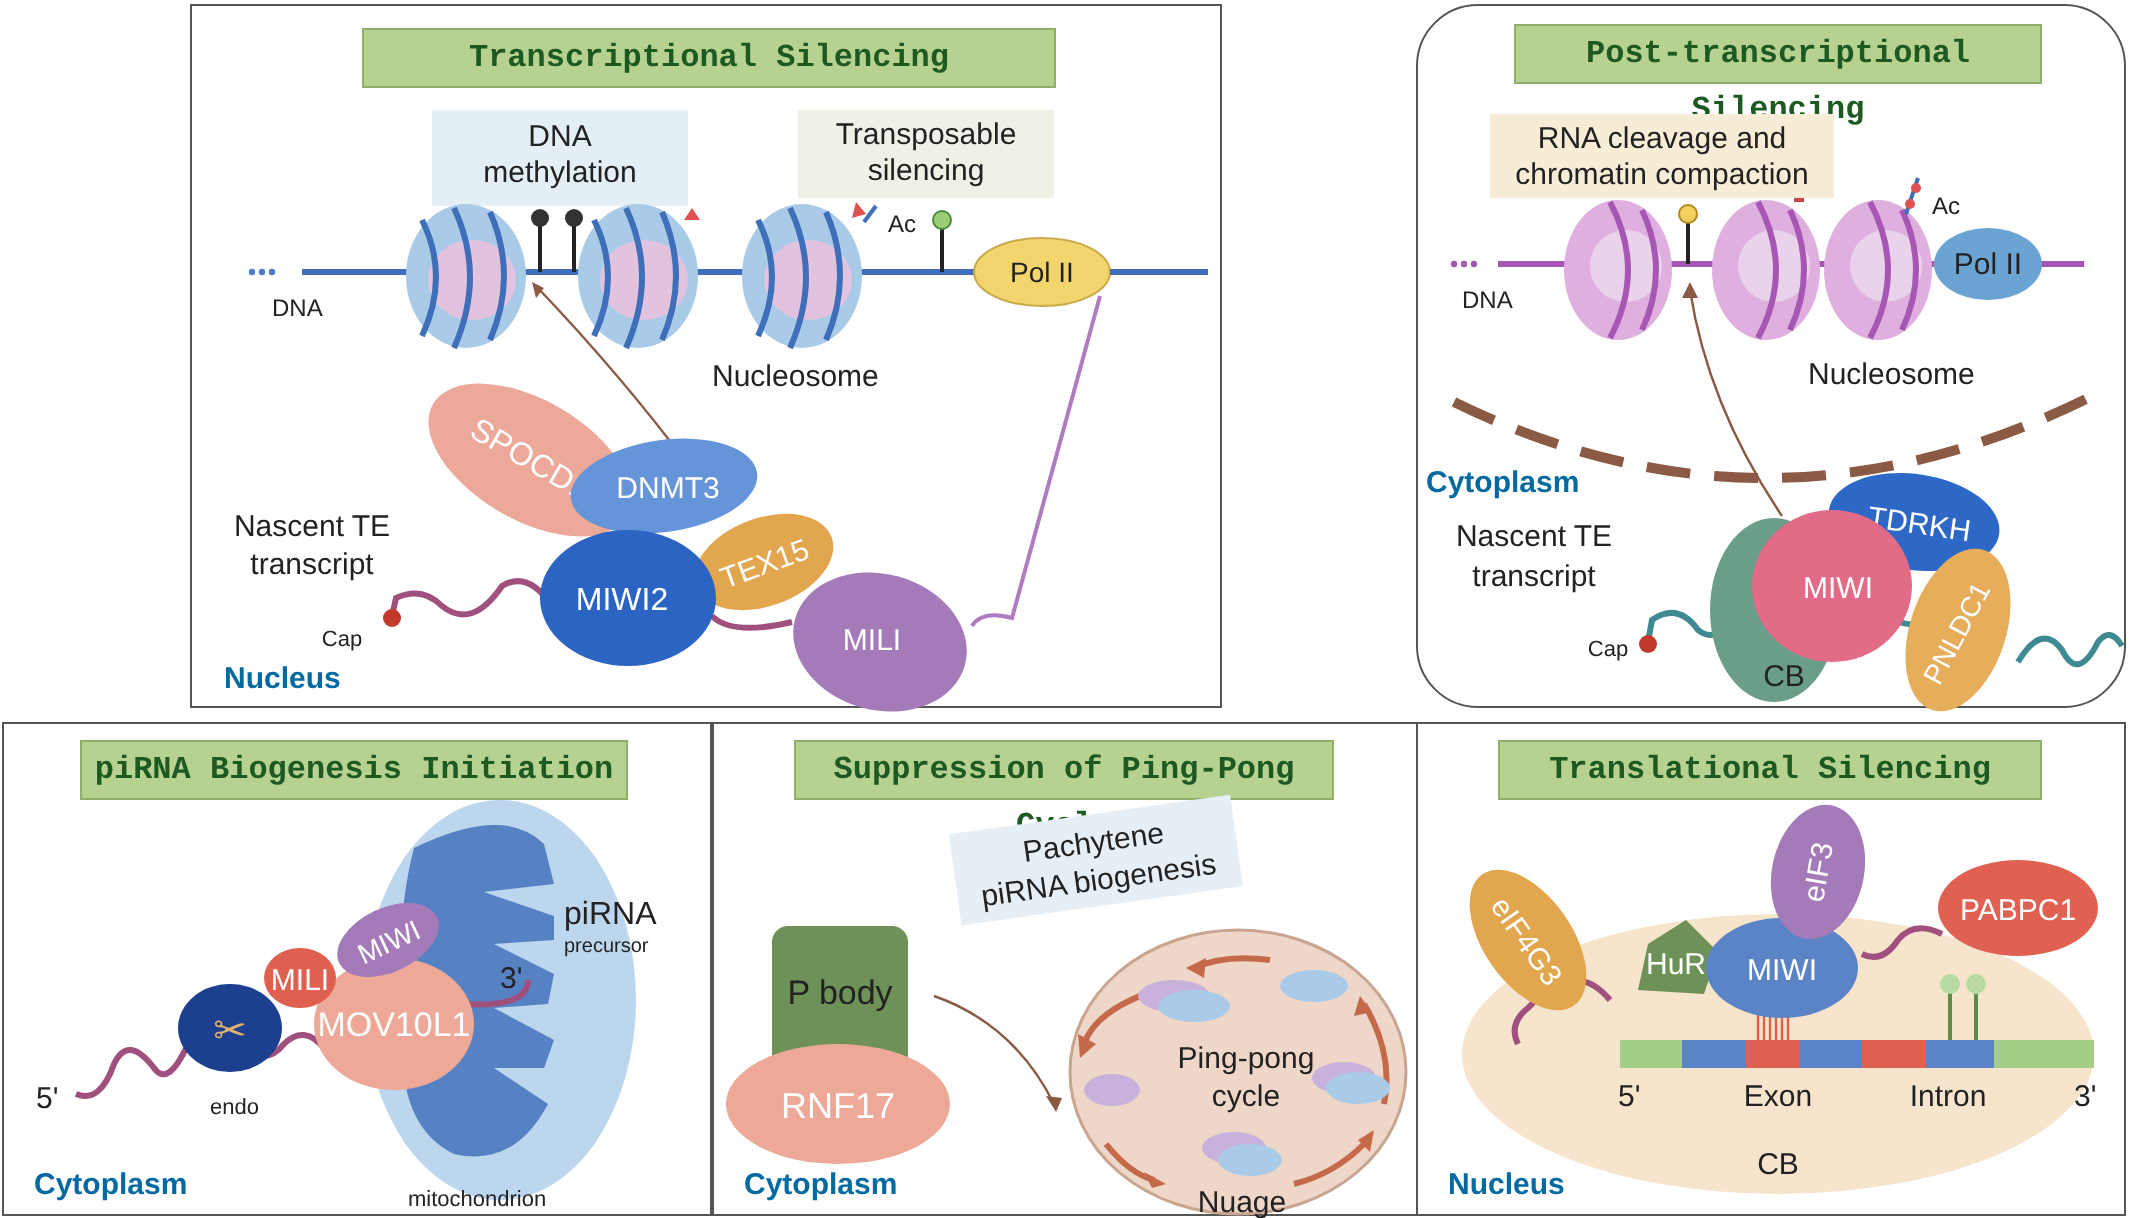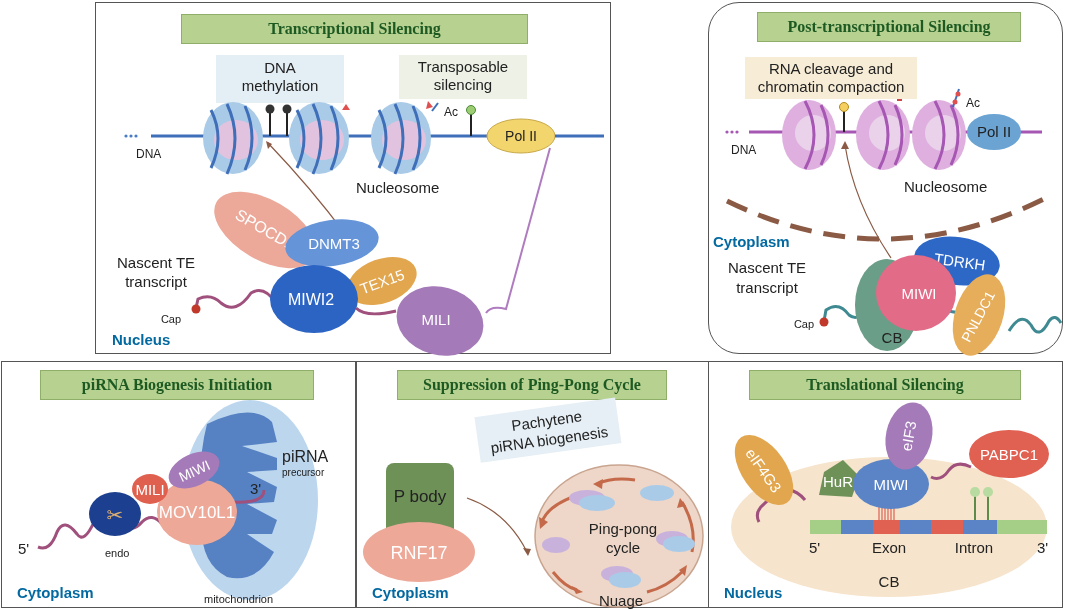--- a/index.html
+++ b/index.html
@@ -1,18 +1,18 @@
 <!DOCTYPE html>
 <html><head>
 <meta charset="utf-8">
 <style>
   html,body{margin:0;padding:0;background:#fff;}
   body{width:1065px;height:609px;position:relative;overflow:hidden;font-family:"Liberation Sans",sans-serif;}
   .panel{position:absolute;border:1.5px solid #555;background:#fff;box-sizing:border-box;}
-  .banner{position:absolute;background:#b7d191;border:1.5px solid #8fae68;color:#1d5a22;font-weight:bold;font-size:16px;text-align:center;line-height:28px;box-sizing:border-box;font-family:Liberation Serif, serif;}
+  .banner{position:absolute;background:#b7d191;border:1.5px solid #8fae68;color:#1d5a22;font-weight:bold;font-size:16px;text-align:center;line-height:28px;box-sizing:border-box;font-family:Liberation Mono, monospace;}
   .loc{position:absolute;color:#0369a1;font-weight:bold;font-size:15px;}
   svg{position:absolute;left:0;top:0;overflow:visible;}
   svg text{font-family:"Liberation Sans",sans-serif;}
 </style>
 </head>
 <body>
 
 <div class="panel" style="left:95px;top:2px;width:516px;height:352px;">
   <div class="banner" style="left:85px;top:11px;width:347px;height:30px;">Transcriptional Silencing</div>
   <svg width="516" height="352">

